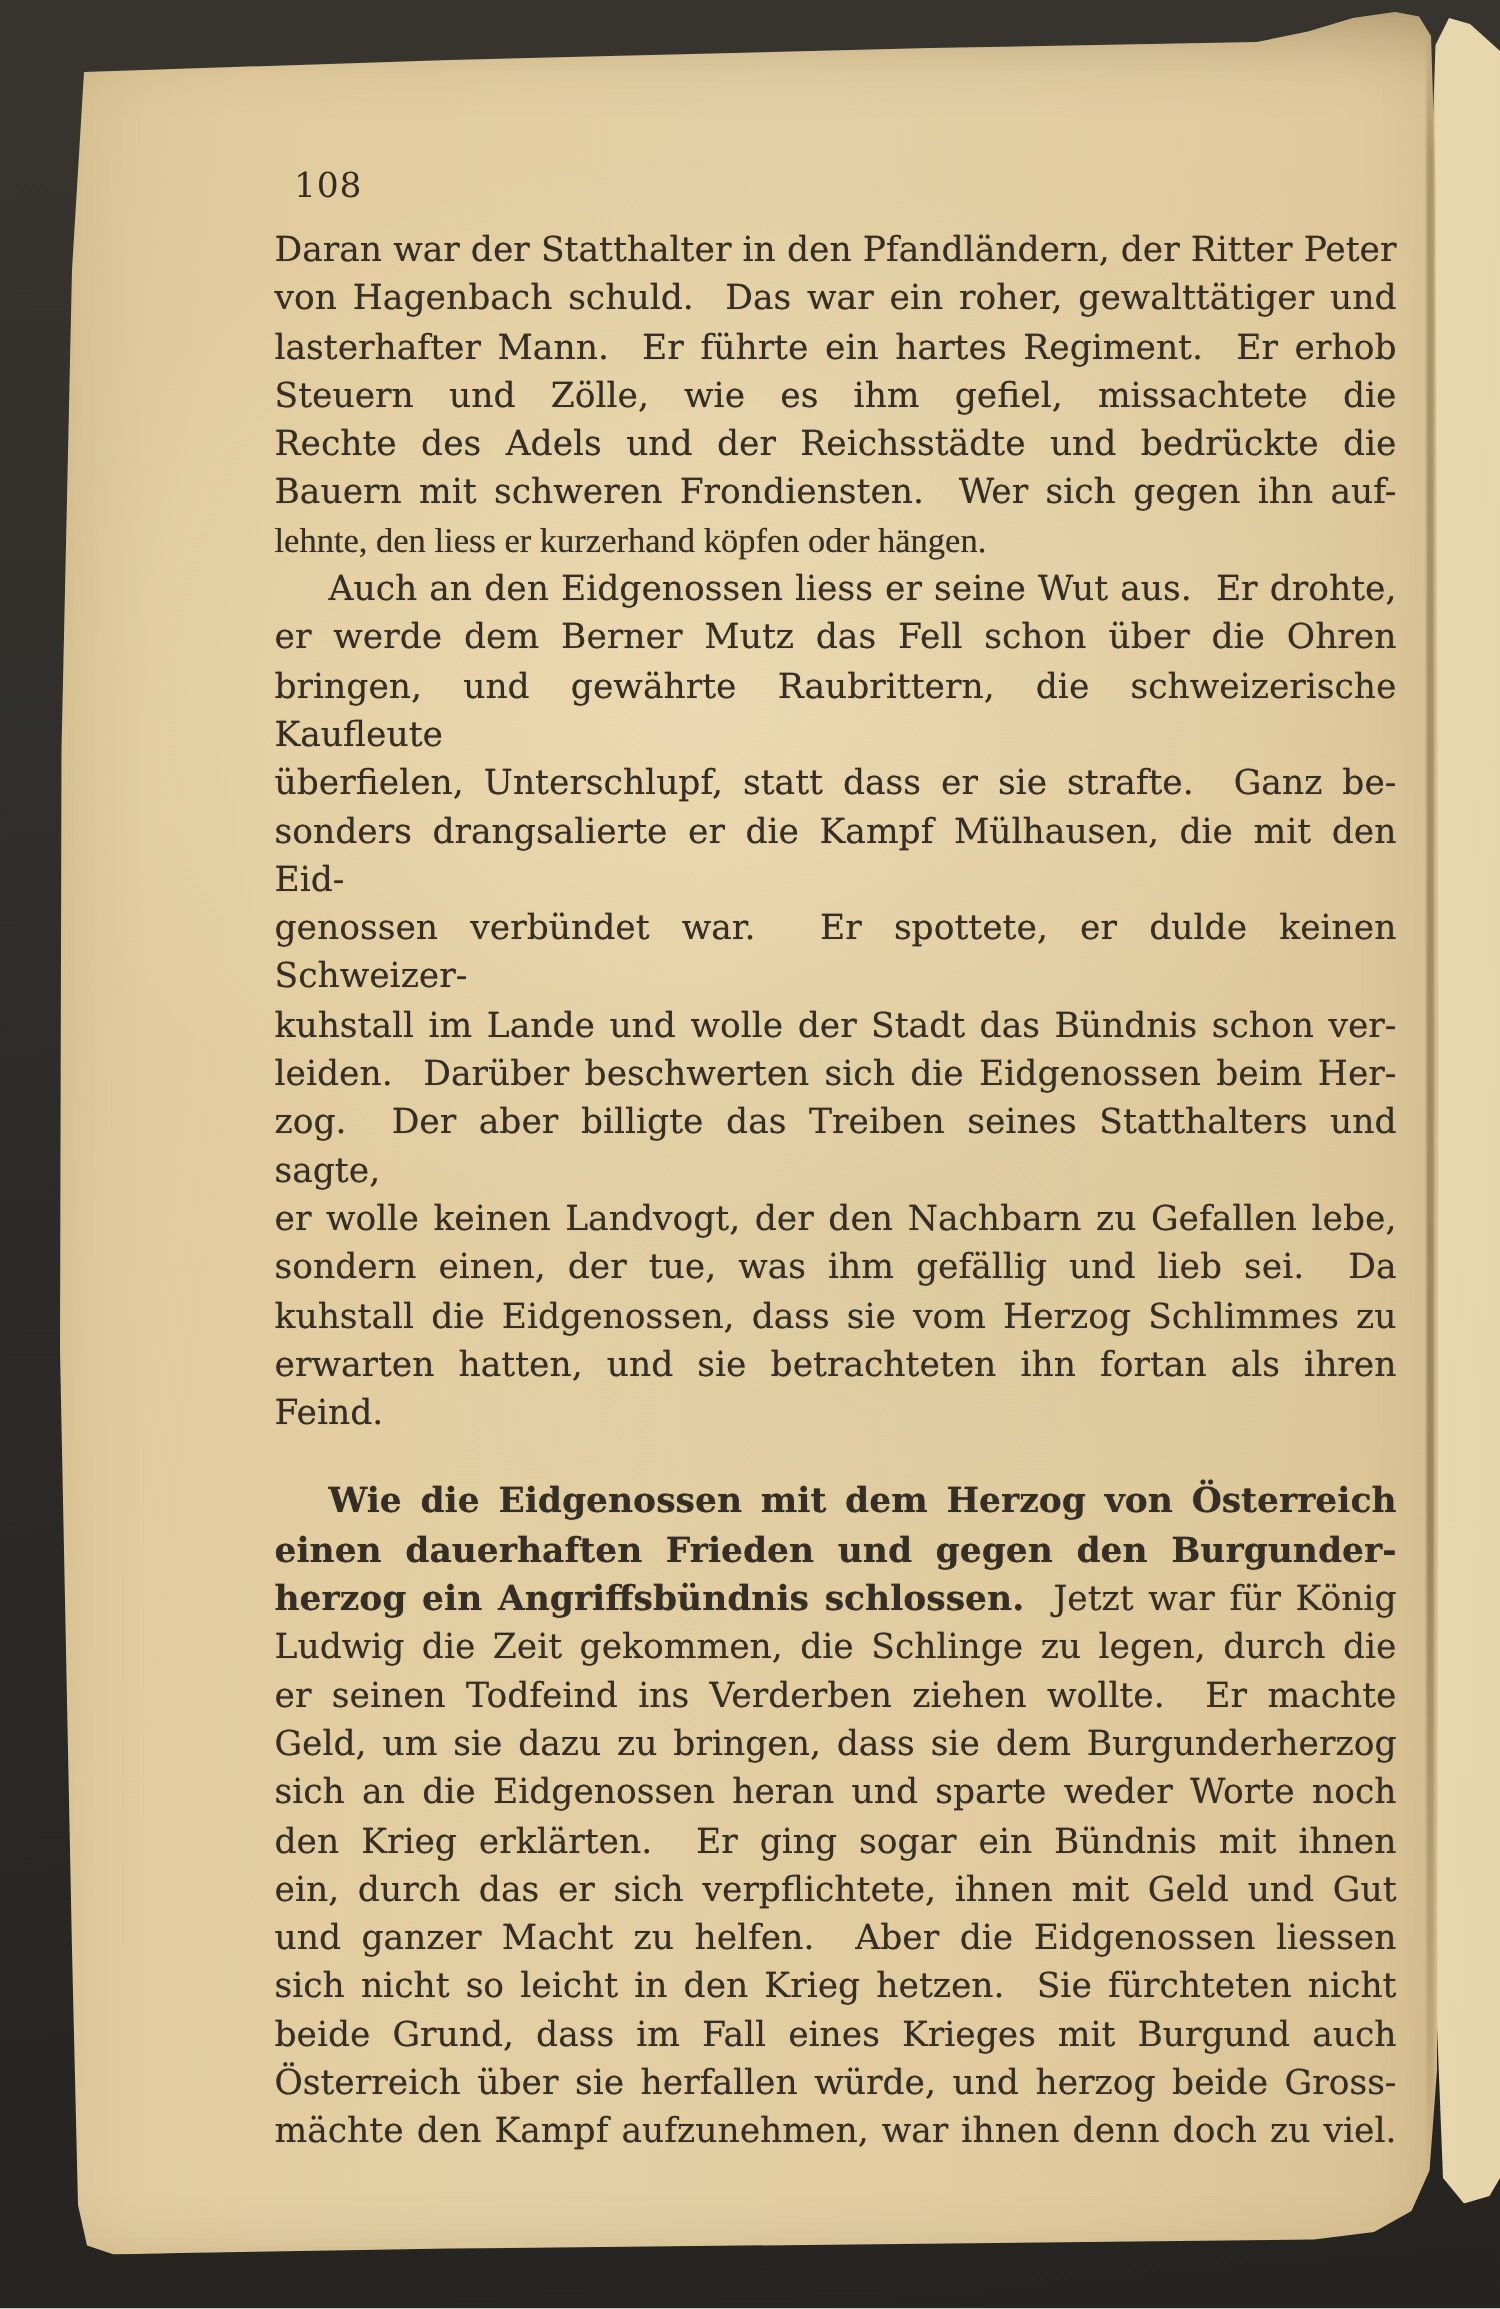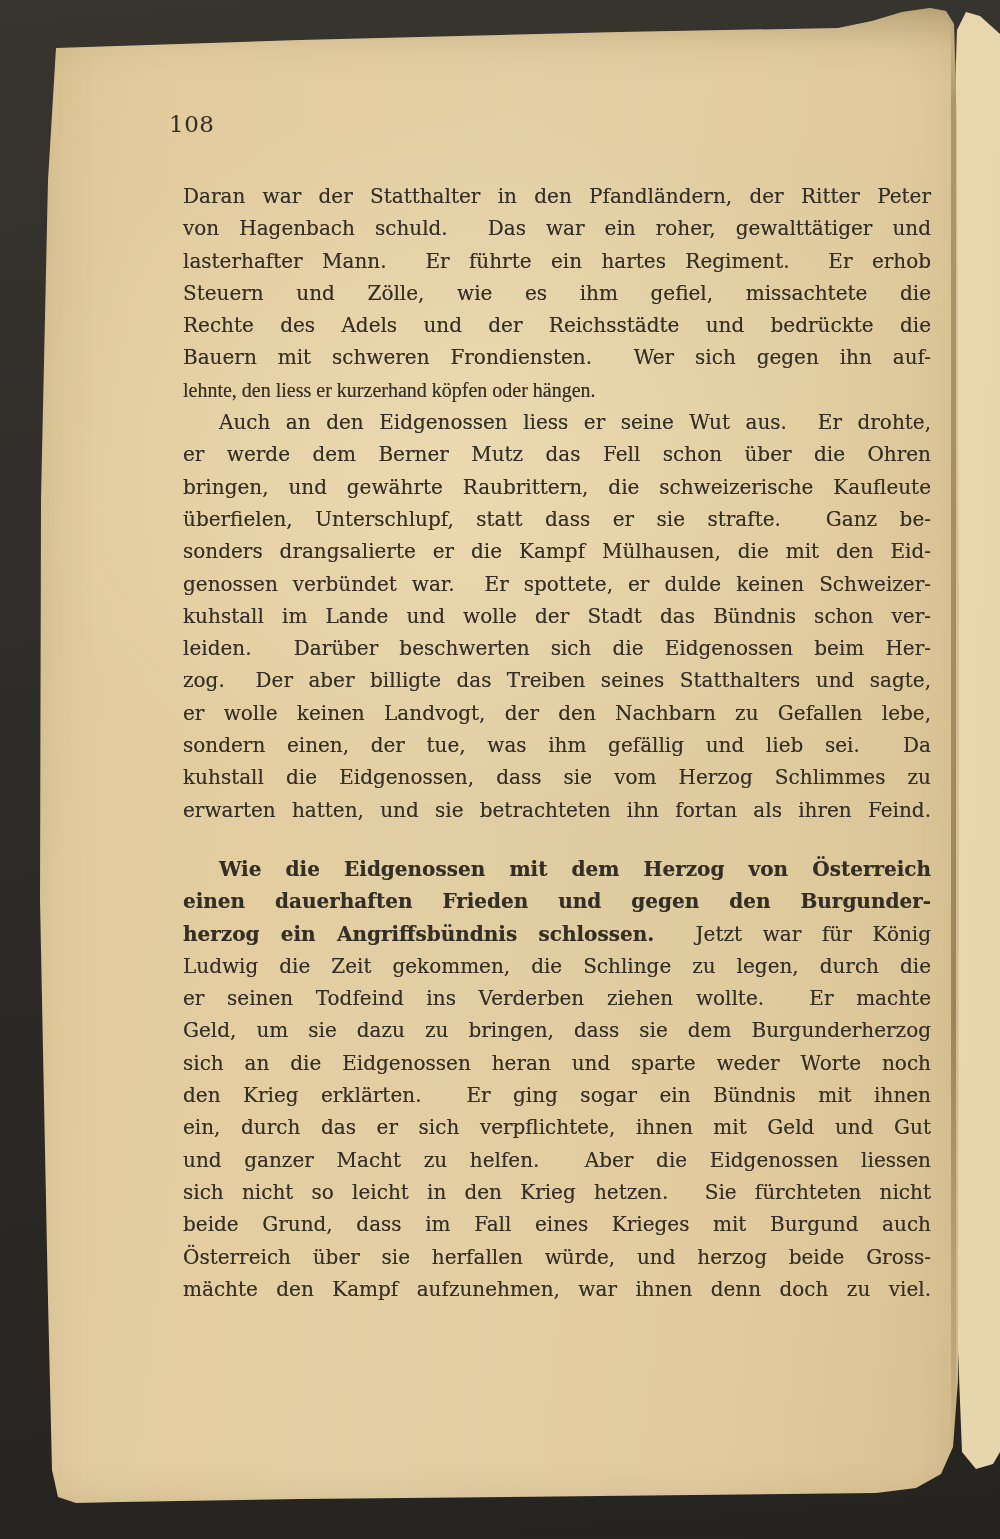--- a/index.html
+++ b/index.html
@@ -39,26 +39,26 @@
       inset 42px 0 75px -32px rgba(88,66,30,0.34),
       inset -42px 0 75px -32px rgba(88,66,30,0.28);
   }
   .crease{
     position:absolute;left:951px;top:16px;width:5px;height:1434px;pointer-events:none;
     background:linear-gradient(180deg,rgba(110,85,45,0) 0%,rgba(110,85,45,0.40) 6%,
                rgba(95,72,38,0.48) 70%,rgba(110,85,45,0.18) 94%,rgba(110,85,45,0) 100%);
     filter:blur(0.7px);
   }
   .page-number{
-    position:absolute;left:169px;top:111px;
+    position:absolute;left:196px;top:111px;
     font-size:23px;font-weight:400;color:#332e25;letter-spacing:0.5px;
   }
   .text-block{
-    position:absolute;left:183px;top:180px;width:748px;
-    font-size:20px;line-height:32.3px;color:#342f26;
+    position:absolute;left:183px;top:151px;width:748px;
+    font-size:23px;line-height:32.3px;color:#342f26;
     text-shadow:0 0 0.5px rgba(45,40,28,0.55);
   }
   .para{margin:0;}
   .para.gap{margin-top:27px;}
   .line{text-align:justify;text-align-last:justify;white-space:normal;}
   .line.flush{text-align-last:left;font-family:Liberation Serif, serif;}
   .line.indent{padding-left:36px;}
   .b{font-weight:700;}
 </style>
 </head>

